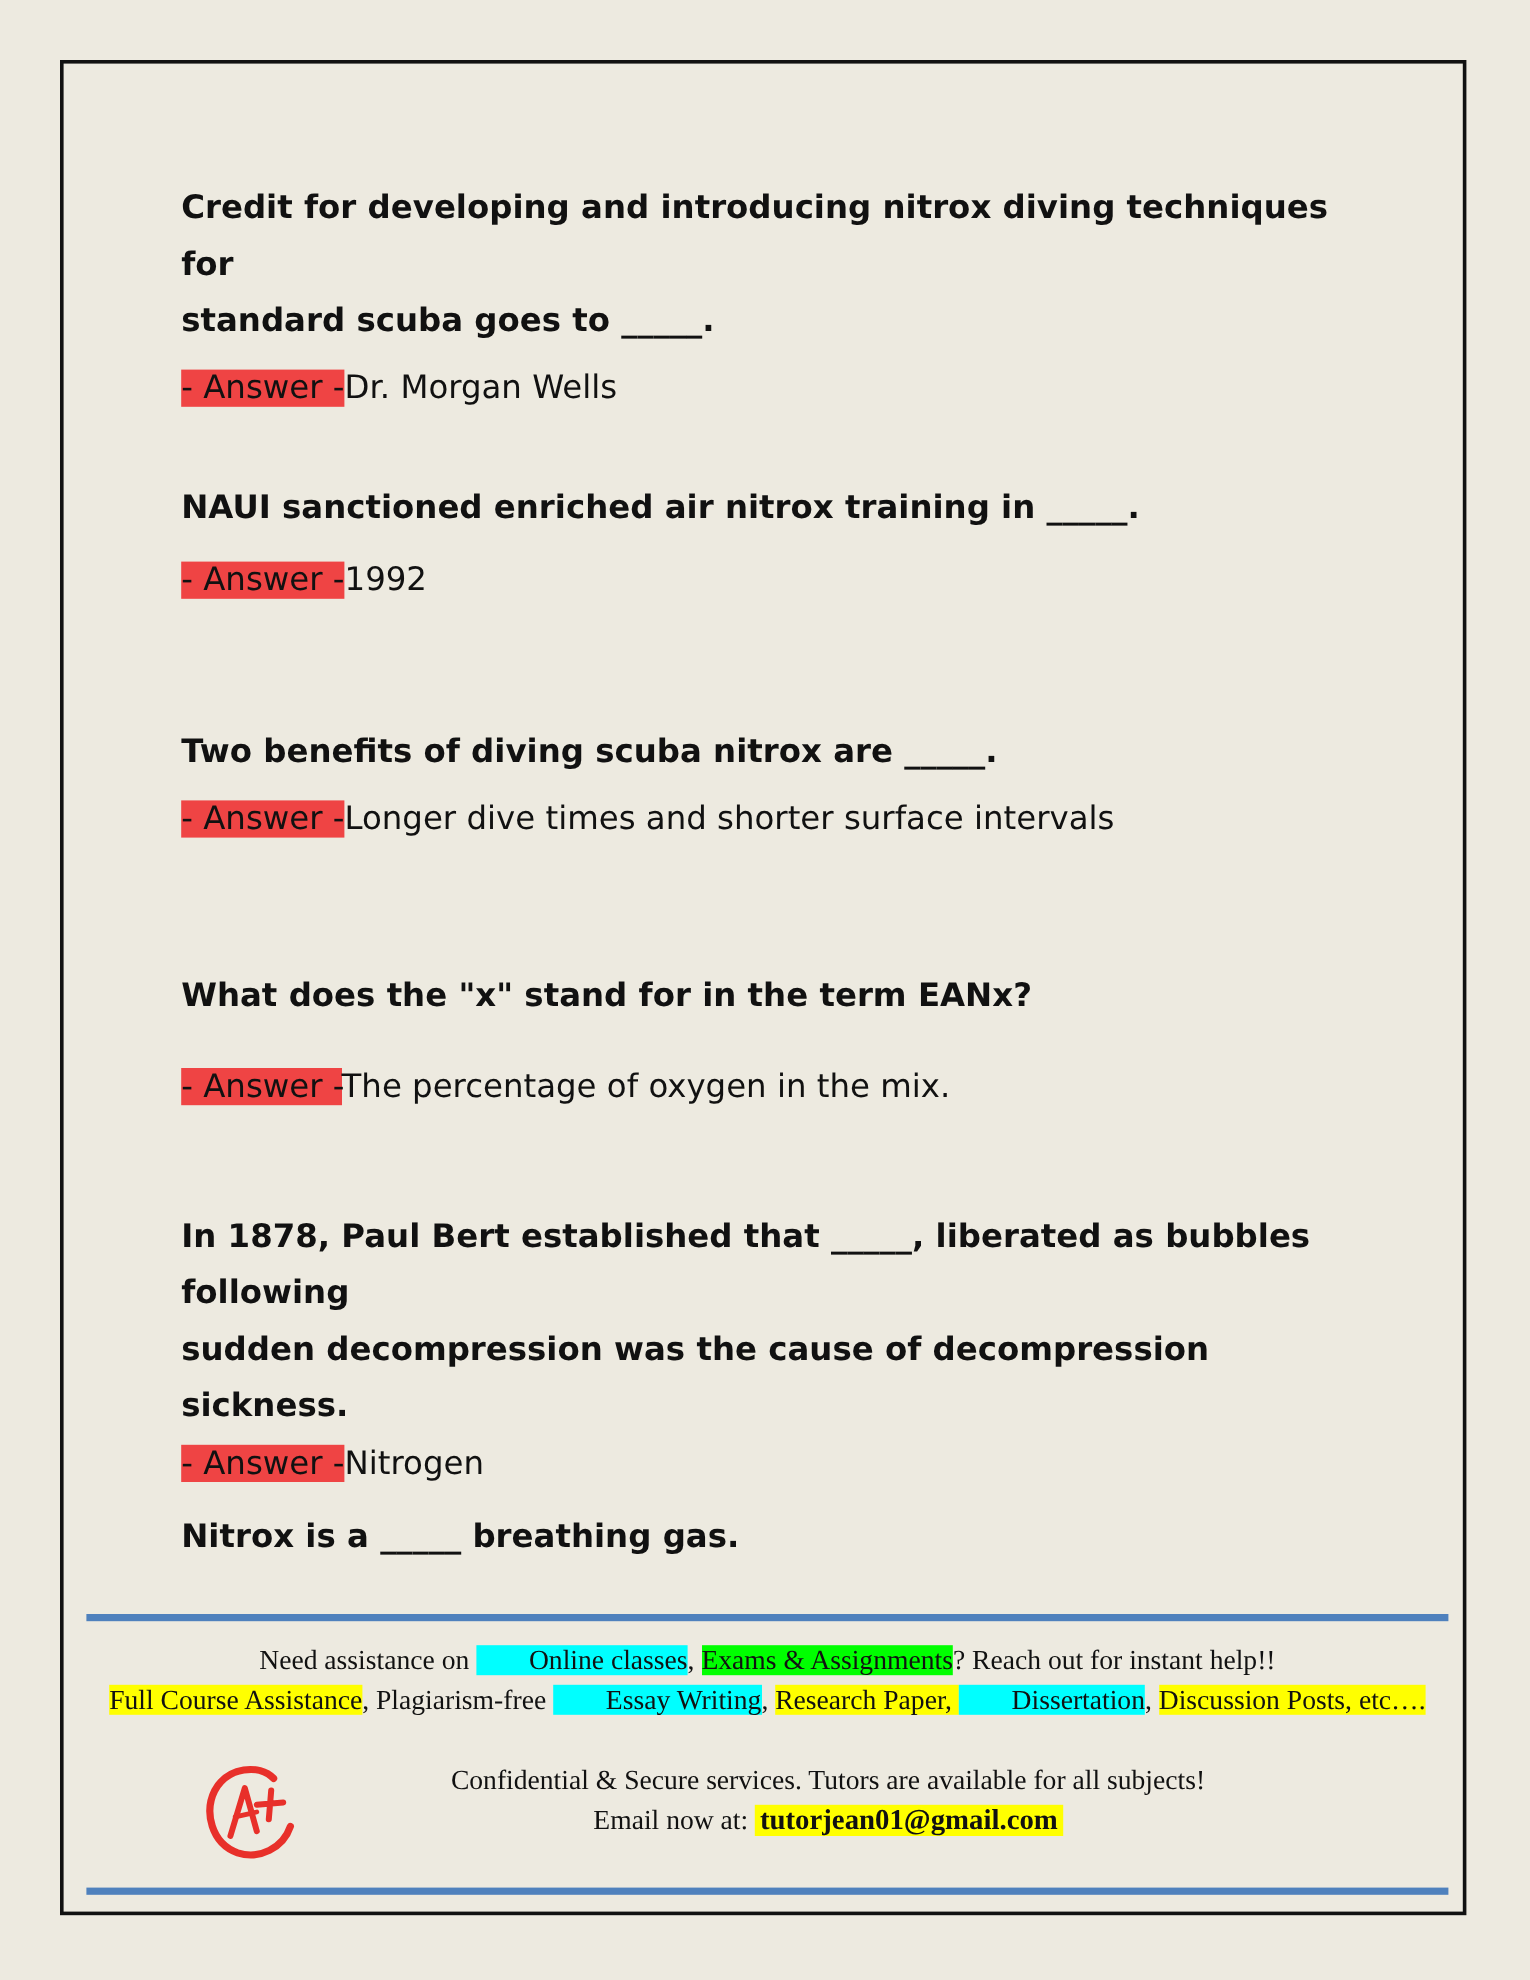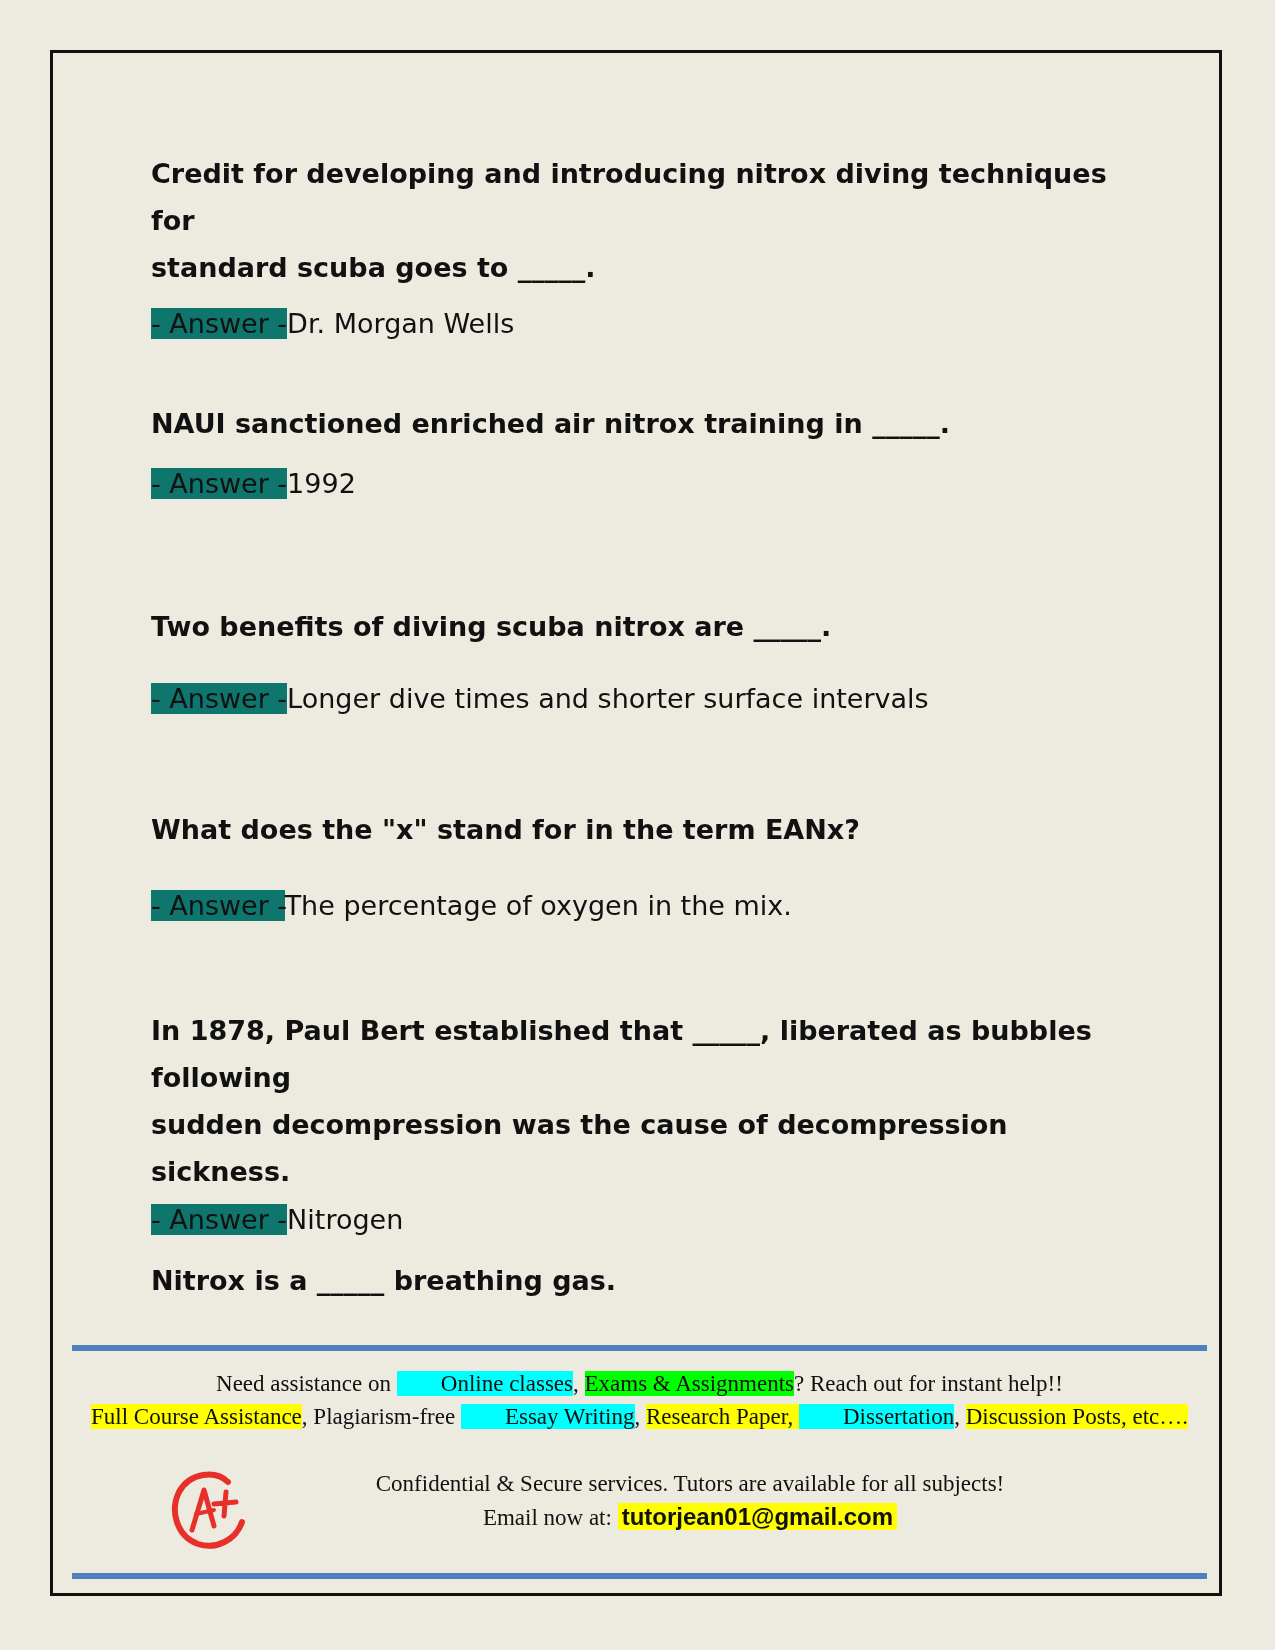--- a/index.html
+++ b/index.html
@@ -1,47 +1,47 @@
 <!DOCTYPE html>
 <html><head>
 <meta charset="utf-8">
 <style>
   html,body{margin:0;padding:0;}
   body{width:1275px;height:1650px;background:#edeae0;position:relative;overflow:hidden;font-family:"Liberation Sans",sans-serif;}
   .frame{position:absolute;left:50px;top:50px;width:1172px;height:1546px;border:3px solid #111;box-sizing:border-box;}
   .qa{position:absolute;left:151px;width:1000px;color:#111;font-family:"DejaVu Sans",sans-serif;font-size:27px;}
   .q{line-height:47px;margin:0;font-weight:bold;}
   .a{line-height:34px;margin:0;}
-  .hl{background:#0f766e;}
+  .hl{background:#ef4444;}
   .rule{position:absolute;left:72px;width:1135px;height:6px;background:#4f81bd;}
   .foot{position:absolute;left:72px;width:1135px;text-align:center;font-family:"Liberation Serif",serif;font-size:23px;color:#111;line-height:33px;}
   .cy{background:#00ffff;padding-left:44px;}
   .gr{background:#00ff00;}
   .ye{background:#ffff00;}
-  .email{font-family:Liberation Sans, sans-serif;font-weight:bold;font-size:24px;background:#ffff00;padding:0 4px;}
+  .email{font-family:Liberation Serif, serif;font-weight:bold;font-size:24px;background:#ffff00;padding:0 4px;}
   .logo{position:absolute;left:170px;top:1468px;width:80px;height:82px;}
 </style>
 </head>
 <body>
 
 <div class="frame"></div>
 
 <div class="qa" style="top:150px;">
   <p class="q"><span>Credit for developing and introducing nitrox diving techniques for</span><br><span>standard scuba goes to _____.</span></p>
   <p class="a" style="margin-top:16px;"><span class="hl">- Answer -</span><span>Dr. Morgan Wells</span></p>
 </div>
 
 <div class="qa" style="top:400px;">
   <p class="q">NAUI sanctioned enriched air nitrox training in _____.</p>
   <p class="a" style="margin-top:20px;"><span class="hl">- Answer -</span><span>1992</span></p>
 </div>
 
 <div class="qa" style="top:603px;">
   <p class="q">Two benefits of diving scuba nitrox are _____.</p>
-  <p class="a" style="margin-top:32px;"><span class="hl">- Answer -</span><span>Longer dive times and shorter surface intervals</span></p>
+  <p class="a" style="margin-top:16px;"><span class="hl">- Answer -</span><span>Longer dive times and shorter surface intervals</span></p>
 </div>
 
 <div class="qa" style="top:806px;">
   <p class="q">What does the "x" stand for in the term EANx?</p>
   <p class="a" style="margin-top:36px;"><span class="hl">- Answer -</span><span>The percentage of oxygen in the mix.</span></p>
 </div>
 
 <div class="qa" style="top:1007px;">
   <p class="q"><span>In 1878, Paul Bert established that _____, liberated as bubbles following</span><br><span>sudden decompression was the cause of decompression sickness.</span></p>
   <p class="a" style="margin-top:8px;"><span class="hl">- Answer -</span><span>Nitrogen</span></p>

